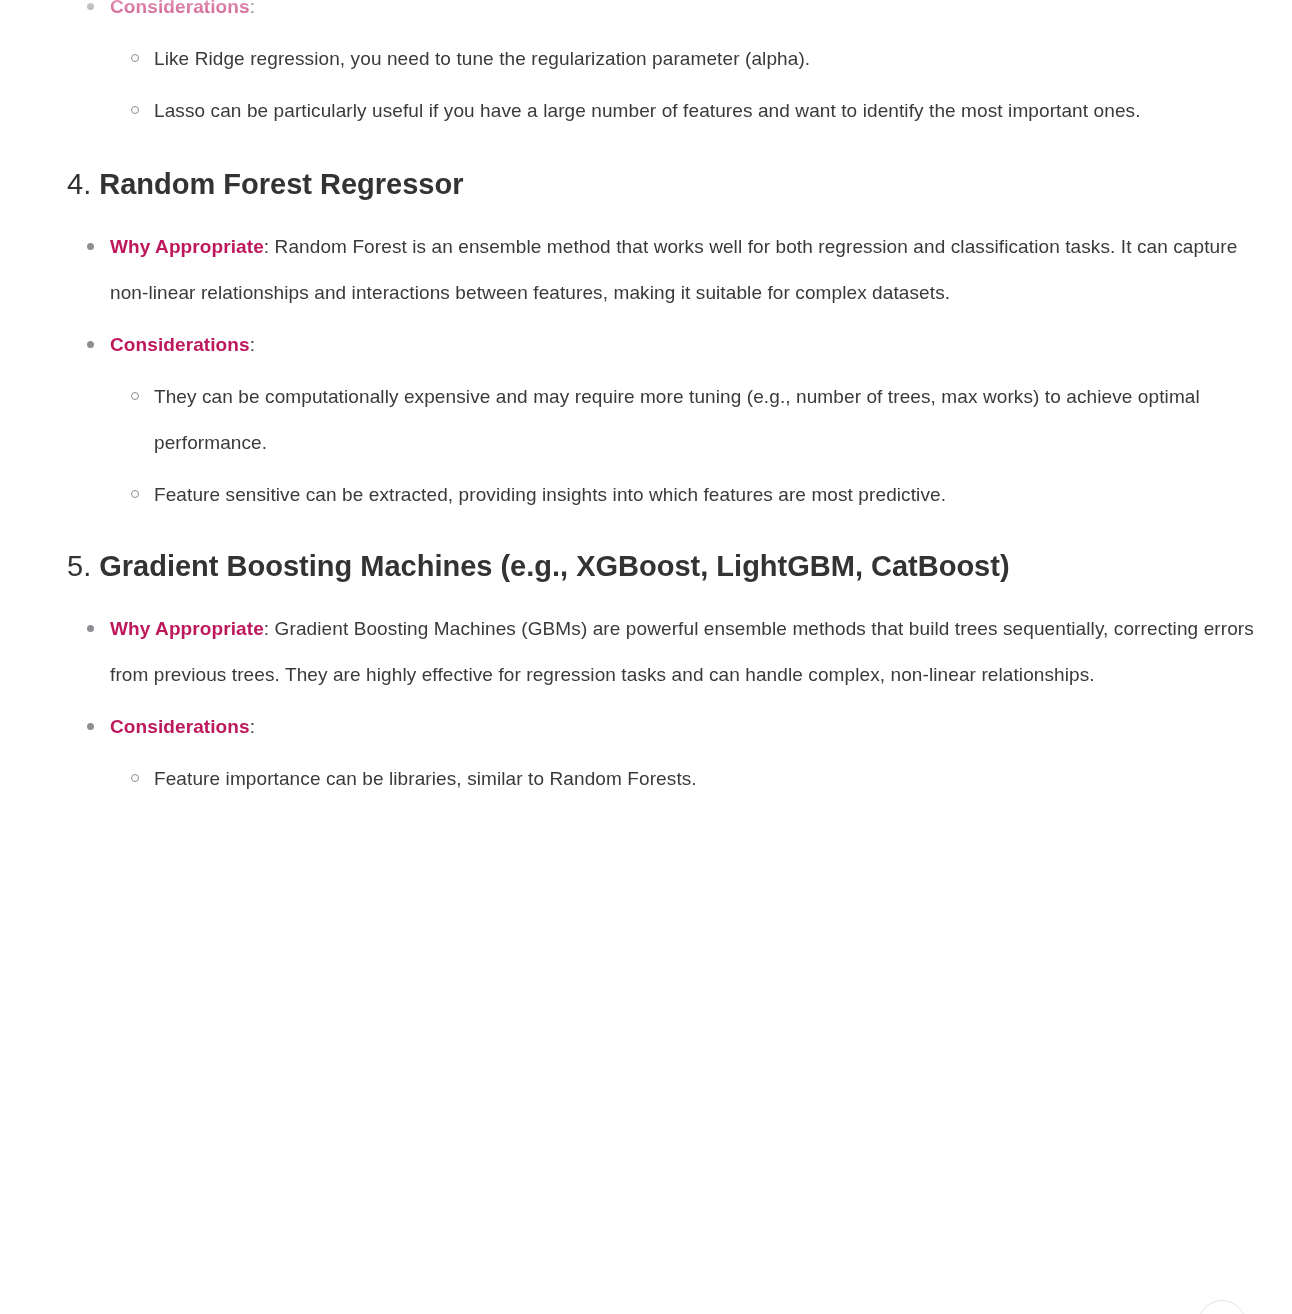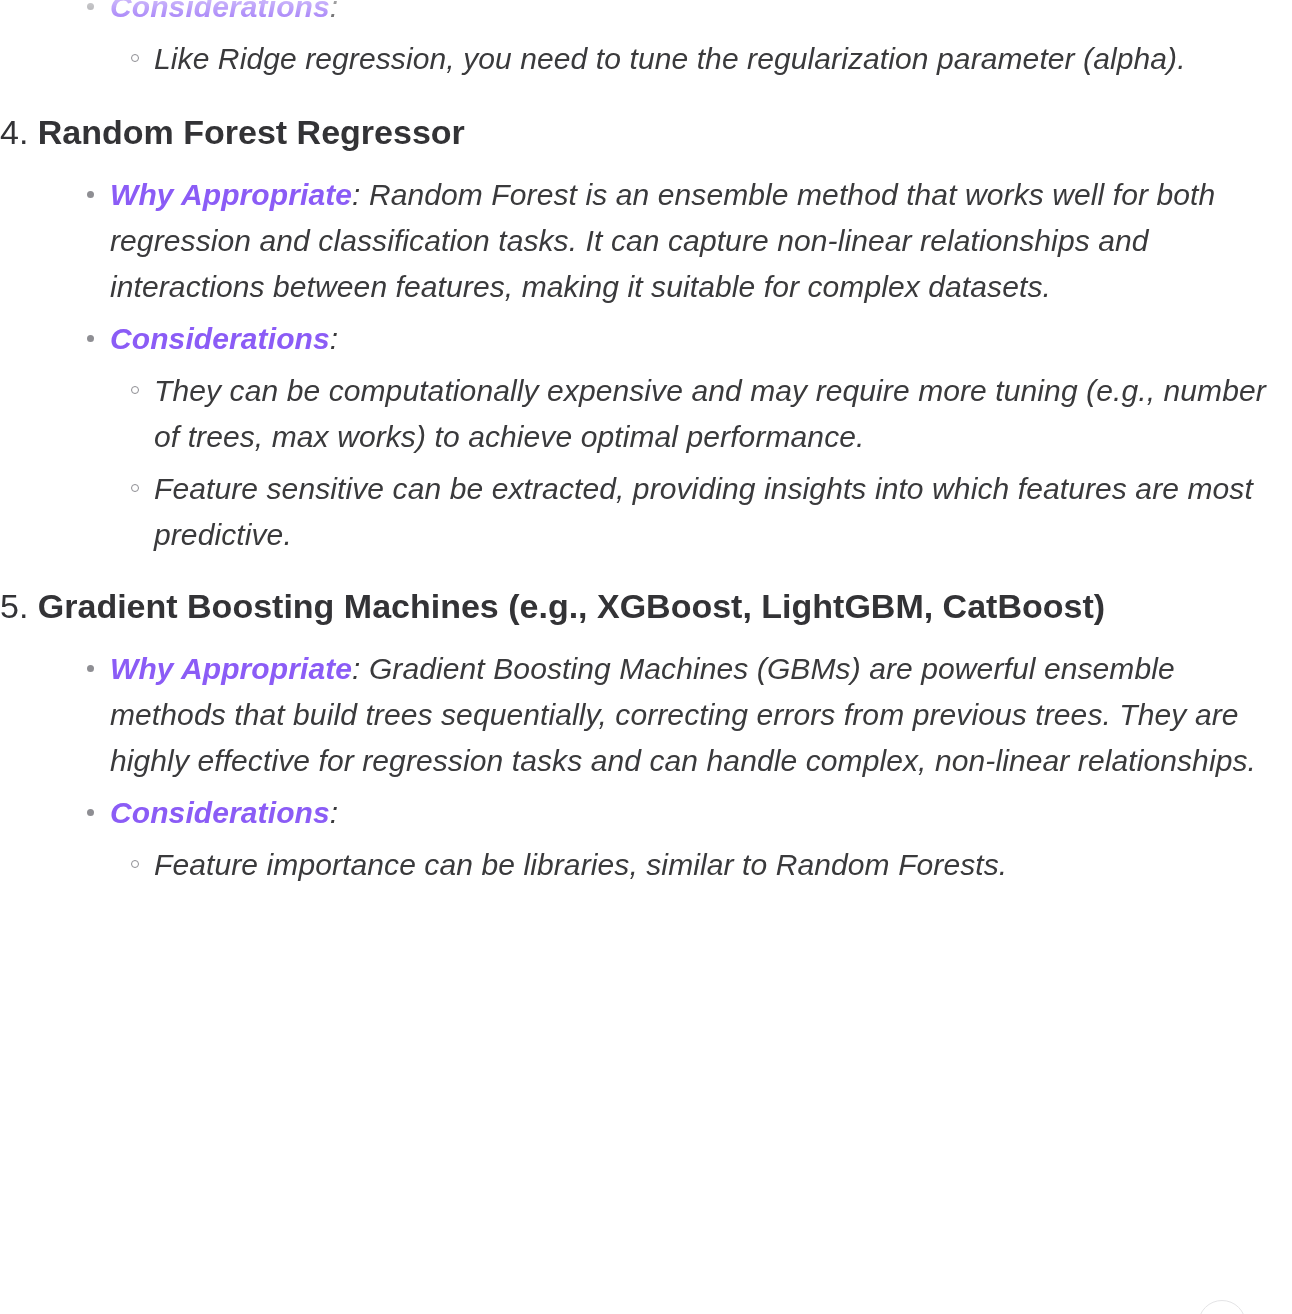--- a/index.html
+++ b/index.html
@@ -47,29 +47,29 @@
     .l2 > li > .bullet {
       position: absolute;
       left: -23px;
       top: 18px;
       width: 6px; height: 6px;
       border-radius: 50%;
       border: 1.3px solid #8e8e93;
       background: #fff;
     }
     .line-text {
-      font-size: 30px;
+      font-size: 19px;
       line-height: 46px;
       letter-spacing: 0.1px;
-      font-style: italic;
     }
     li.item { margin-top: 6px; }
-    strong { font-weight: 700; color: #8b5cf6; }
+    strong { font-weight: 700; color: #be185d; }
     .heading {
-      font-size: 34px;
+      margin-left: 67px;
+      font-size: 29px;
       line-height: 40px;
       color: #333336;
     }
     .heading .num { font-weight: 400; }
     .heading .title { font-weight: 700; }
     .scroll-btn {
       position: absolute;
       left: 1198px;
       top: 1300px;
       width: 46px; height: 46px;
@@ -90,20 +90,24 @@
 <div class="content">
 
   <ul class="l1">
     <li class="item">
       <span class="bullet"></span>
       <div class="line-text"><strong>Considerations</strong><span>:</span></div>
       <ul class="l2">
         <li>
           <span class="bullet"></span>
           <div class="line-text">Like Ridge regression, you need to tune the regularization parameter (alpha).</div>
+        </li>
+        <li>
+          <span class="bullet"></span>
+          <div class="line-text">Lasso can be particularly useful if you have a large number of features and want to identify the most important ones.</div>
         </li>
       </ul>
     </li>
   </ul>
 
   <h3 class="heading" style="margin-top:30px;margin-bottom:20px;">
     <span class="num">4.</span>
     <span class="title">Random Forest Regressor</span>
   </h3>
   <ul class="l1">

